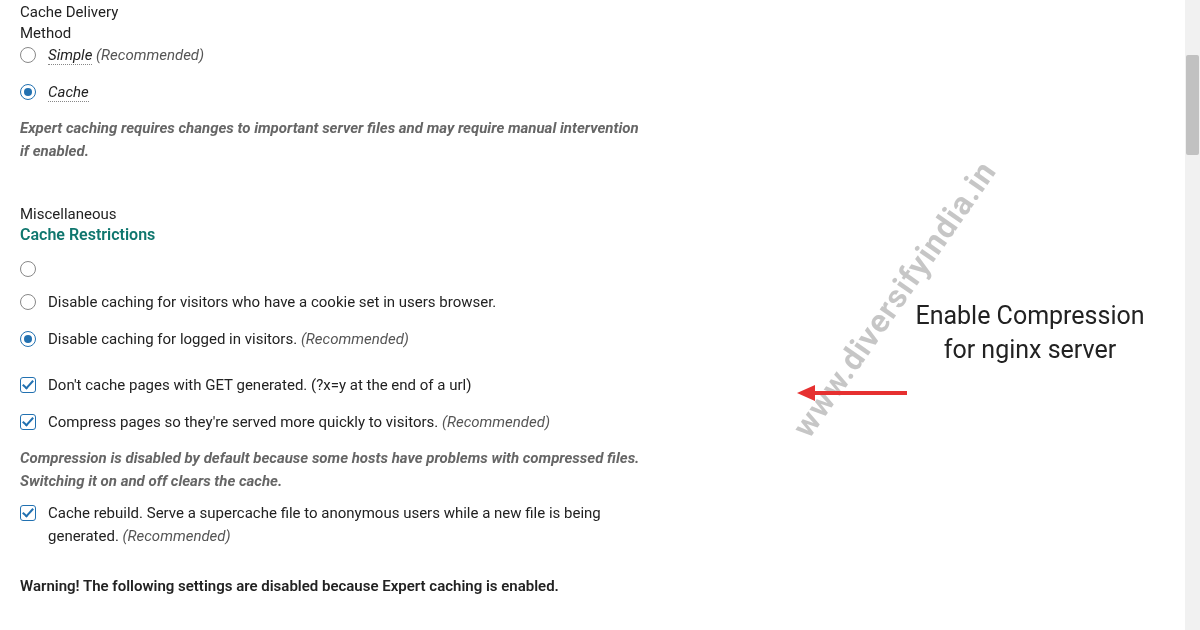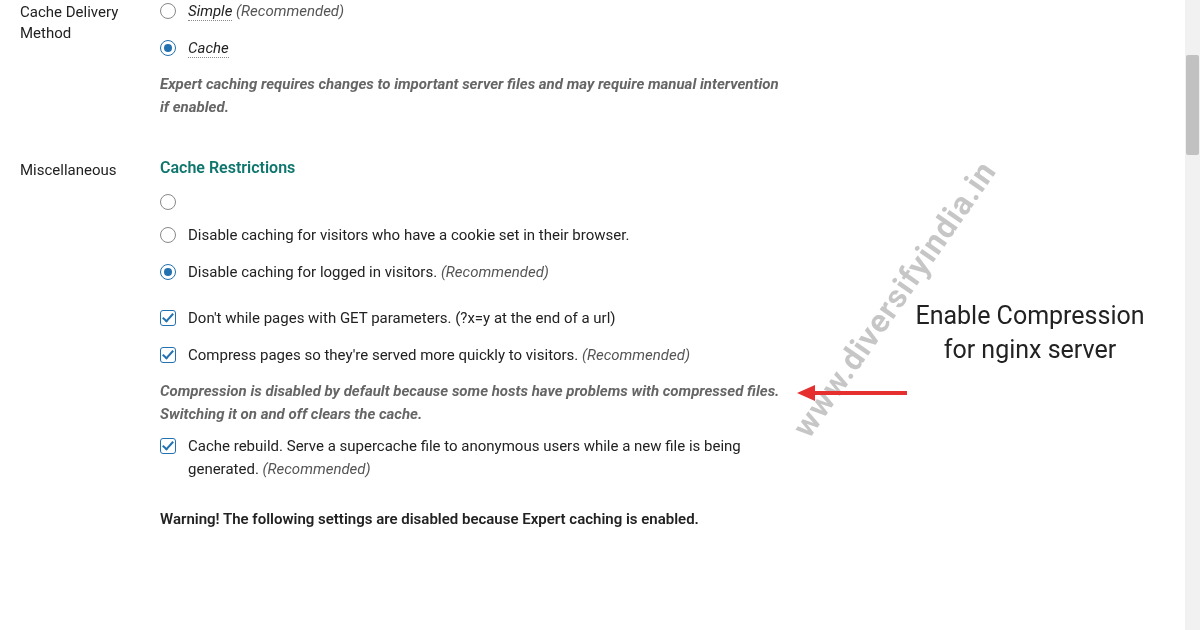--- a/index.html
+++ b/index.html
@@ -13,20 +13,21 @@
     height: 630px;
     position: relative;
     overflow: hidden;
   }
   .container {
     padding: 0 20px 0 20px;
   }
   .row {
     display: flex;
     margin-bottom: 30px;
+    flex-direction: column;
   }
   .label-col {
     width: 140px;
     flex-shrink: 0;
     font-size: 15px;
     color: #222;
     padding-top: 2px;
     line-height: 1.4;
   }
   .content-col {
@@ -188,35 +189,35 @@
   <div class="row">
     <div class="label-col">Miscellaneous</div>
     <div class="content-col">
       <div class="subhead">Cache Restrictions</div>
 
       <div class="radio-row">
         <div class="radio"></div>
       </div>
       <div class="radio-row">
         <div class="radio"></div>
-        <span class="opt-label">Disable caching for visitors who have a cookie set in their browser.</span>
+        <span class="opt-label">Disable caching for visitors who have a cookie set in users browser.</span>
       </div>
       <div class="radio-row">
         <div class="radio selected"></div>
         <div>
           <span class="opt-label">Disable caching for logged in visitors.</span>
           <span class="rec">(Recommended)</span>
         </div>
       </div>
 
       <div class="spacer"></div>
 
       <div class="check-row">
         <div class="checkbox checked"></div>
-        <span class="opt-label">Don't while pages with GET parameters. (?x=y at the end of a url)</span>
+        <span class="opt-label">Don't cache pages with GET generated. (?x=y at the end of a url)</span>
       </div>
 
       <div class="check-row">
         <div class="checkbox checked"></div>
         <div>
           <span class="opt-label">Compress pages so they're served more quickly to visitors.</span>
           <span class="rec">(Recommended)</span>
         </div>
       </div>
       <div class="desc">Compression is disabled by default because some hosts have problems with compressed files. Switching it on and off clears the cache.</div>

